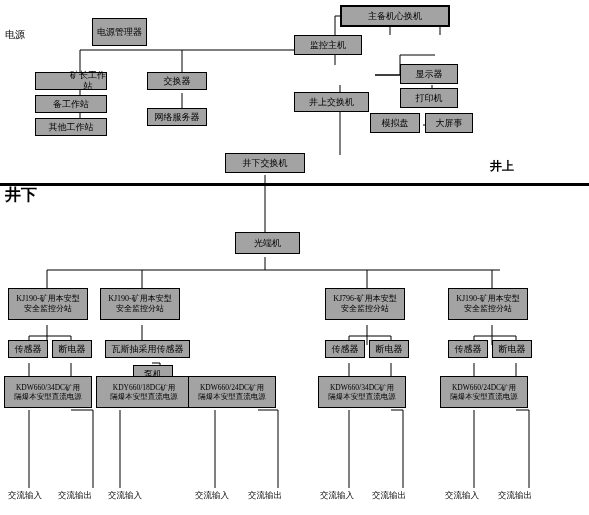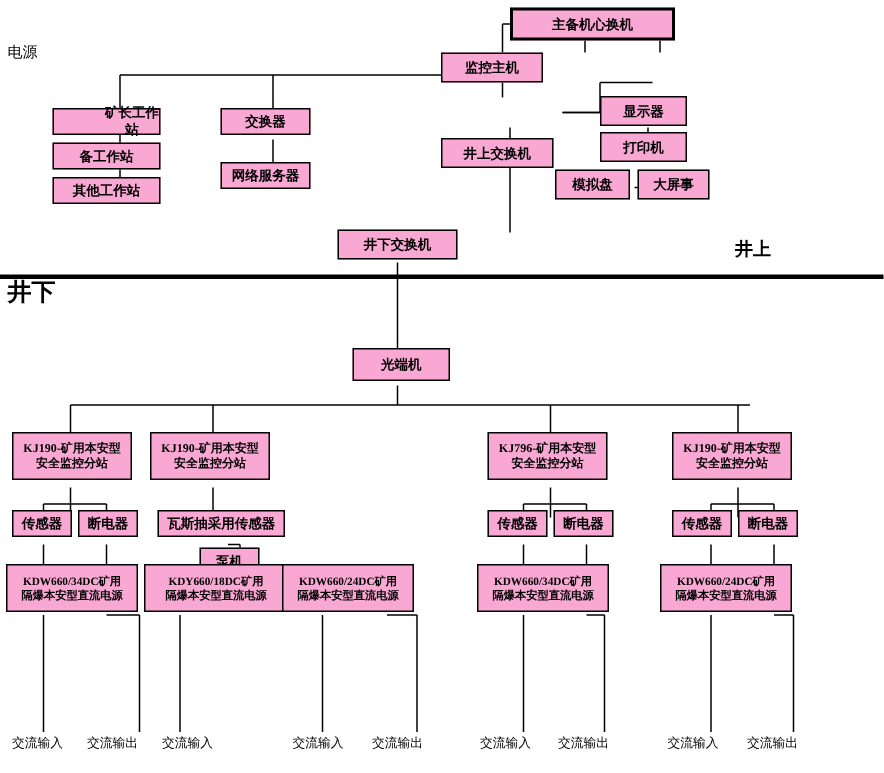--- a/index.html
+++ b/index.html
@@ -16,28 +16,27 @@
     .diagram {
       position: relative;
       width: 589px;
       height: 515px;
     }
 
     
     .box {
       position: absolute;
       border: 1px solid #000;
-      background: #f9a8d4;
+      background: #a3a3a3;
       text-align: center;
       display: flex;
       align-items: center;
       justify-content: center;
       font-size: 9px;
       line-height: 1.2;
-      font-weight: bold;
     }
 
     .box-double {
       border: 2px solid #000;
     }
 
     
     .lines-svg {
       position: absolute;
       top: 0; left: 0;
@@ -143,20 +142,23 @@
     <line x1="474" y1="410" x2="474" y2="488" stroke="#000" stroke-width="1"></line>
     <line x1="516" y1="410" x2="529" y2="410" stroke="#000" stroke-width="1"></line>
     <line x1="529" y1="410" x2="529" y2="488" stroke="#000" stroke-width="1"></line>
   </svg>
 
   <div class="box box-double" style="left:340px;top:5px;width:110px;height:22px;">
     <span>主备机心换机</span>
   </div>
 
 
+  <div class="box" style="left:92px;top:18px;width:55px;height:28px;">
+    <span>电源管理器</span>
+  </div>
 
   <div style="position:absolute;left:5px;top:28px;font-size:10px;">
     <span>电源</span>
   </div>
 
   <div class="box" style="left:294px;top:35px;width:68px;height:20px;">
     <span>监控主机</span>
   </div>
 
 

